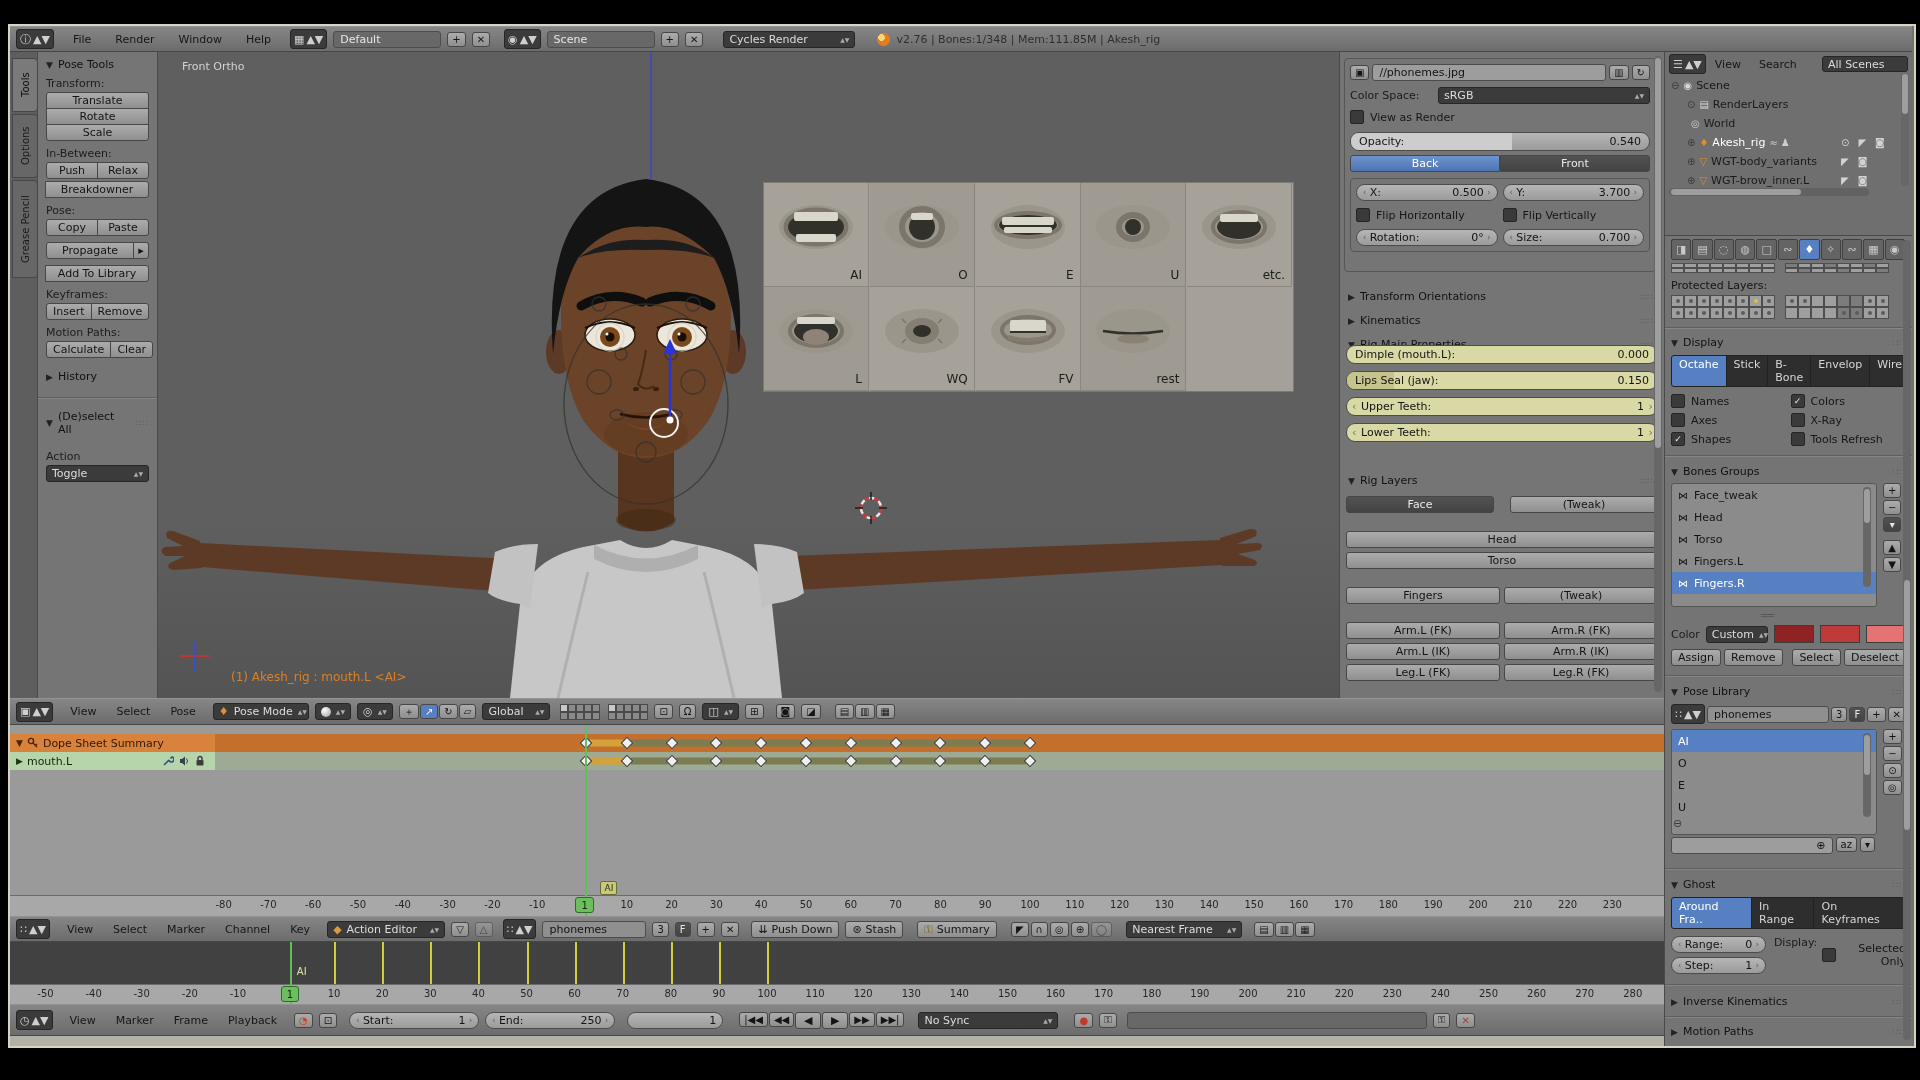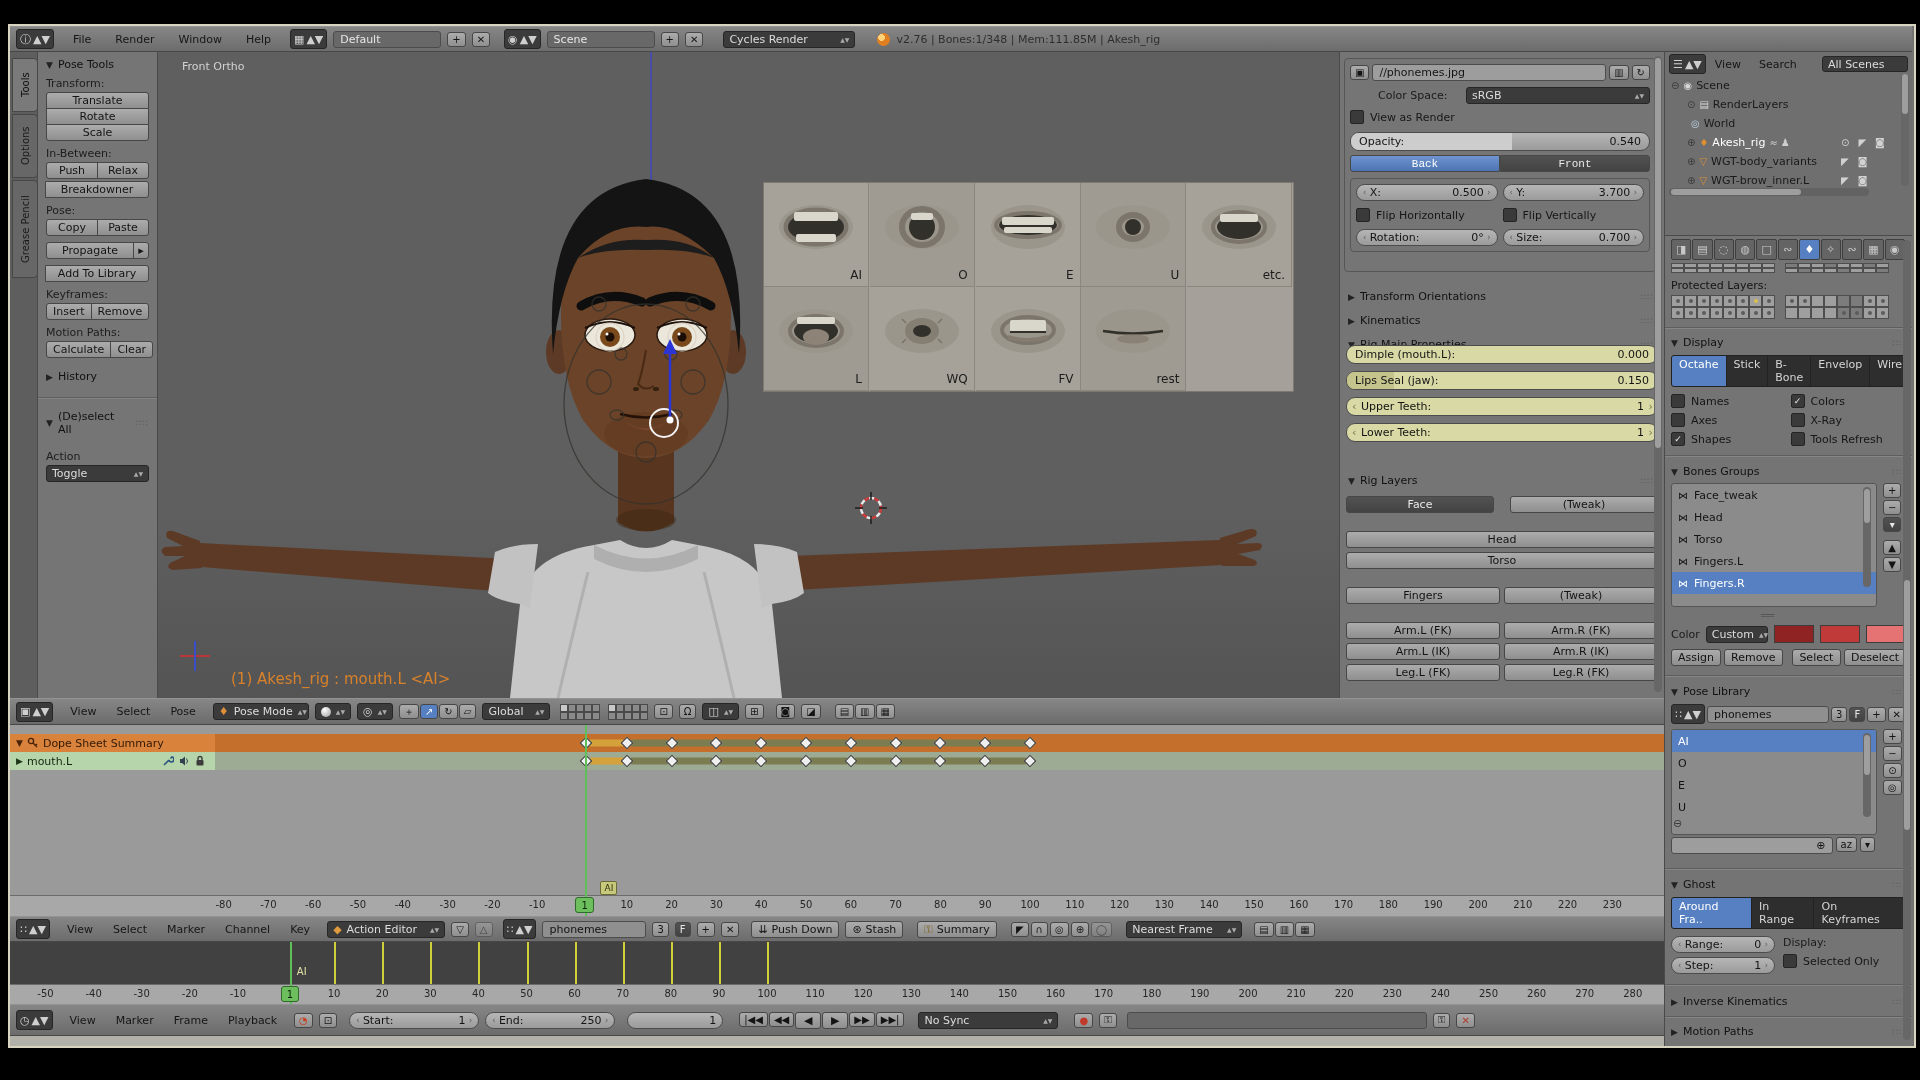--- a/index.html
+++ b/index.html
@@ -40,21 +40,21 @@
   .group3>.btn:first-child{border-radius:3px 3px 0 0;margin-top:0;}
   .group3>.btn:last-child{border-radius:0 0 3px 3px;}
   .half{display:flex;}
   .half .btn{flex:1;}
   .half .btn:first-child{border-radius:3px 0 0 3px;}
   .half .btn:last-child{border-radius:0 3px 3px 0;margin-left:-1px;}
   .slabel{color:#1d1d1d;margin:6px 0 2px 0;display:block;}
   
   .view3d{background:linear-gradient(#5f5f5f 0 72%,#545454);overflow:hidden;}
   .vlabel{position:absolute;color:#d2d2d2;font-size:11px;}
-  .vstatus{position:absolute;color:#d8812a;font-size:15px;}
+  .vstatus{position:absolute;color:#d8812a;font-size:12px;}
   .ph-board{position:absolute;display:grid;grid-template-columns:repeat(5,1fr);border:1px solid #7d7971;background:#a5a19a;}
   .ph-cell{position:relative;width:105px;height:104px;border-right:1px solid #8b877e;border-bottom:1px solid #8b877e;box-sizing:border-box;}
   .ph-cell .lbl{position:absolute;right:6px;bottom:4px;color:#1c1c1c;font-size:12px;}
   
   .dope{background:#9a9a9a;overflow:hidden;}
   .chanrow{position:absolute;left:0;width:100%;height:18px;display:flex;align-items:center;gap:4px;padding-left:6px;box-sizing:border-box;}
   .ruler{position:absolute;left:0;right:0;height:20px;background:#a8a8a8;border-top:1px solid #6c6c6c;overflow:hidden;}
   .tick{position:absolute;top:3px;transform:translateX(-50%);color:#262626;font-size:10px;}
   .key{position:absolute;width:7px;height:7px;background:#efefef;border:1px solid #2a2a2a;transform:translate(-50%,-50%) rotate(45deg);}
   .kbar{position:absolute;height:7px;transform:translateY(-50%);}
@@ -374,36 +374,36 @@
     <div class="abs" style="left:4px;top:6px;width:312px;height:214px;border:1px solid #565656;border-radius:4px;padding:5px;">
       <div style="display:flex;gap:3px;align-items:center;">
         <span class="btn sm">▣</span>
         <span class="field" style="flex:1;">
               <span>//phonemes.jpg</span>
             </span>
         <span class="btn sm">▥</span>
         <span class="btn sm">↻</span>
       </div>
       <div style="display:flex;gap:6px;align-items:center;margin-top:6px;">
-        <span style="width:82px;margin-left:28px;">Color Space:</span>
+        <span style="width:82px;">Color Space:</span>
         <span class="dd" style="flex:1;">
               <span>sRGB</span>
               <span class="ar">▲▼</span>
             </span>
       </div>
       <div class="cbrow" style="margin-top:6px;">
             <span class="cb"></span>
             <span>View as Render</span>
           </div>
       <div class="slider" style="margin-top:8px;">
         <span class="fill" style="width:54%;"></span>
         <span class="lab">Opacity:</span>
         <span class="val">0.540</span>
       </div>
-      <div style="display:flex;margin-top:4px;font-family:Liberation Mono, monospace;">
+      <div style="display:flex;margin-top:4px;">
         <span class="btn blue" style="flex:1;border-radius:3px 0 0 3px;">Back</span>
         <span class="btn press" style="flex:1;border-radius:0 3px 3px 0;">Front</span>
       </div>
       <div style="border:1px solid #565656;border-radius:4px;margin-top:6px;padding:5px;">
         <div style="display:flex;gap:5px;">
           <span class="num" style="flex:1;"><span class="na">‹</span>&nbsp;<span>X:</span><span class="nv">0.500</span>&nbsp;<span class="na">›</span></span>
           <span class="num" style="flex:1;"><span class="na">‹</span>&nbsp;<span>Y:</span><span class="nv">3.700</span>&nbsp;<span class="na">›</span></span>
         </div>
         <div style="display:flex;gap:5px;margin-top:7px;">
           <span class="cbrow" style="flex:1;">
@@ -864,21 +864,21 @@
     <div class="modegrp" id="ghost-tabs" style="margin-top:6px;">
           <span class="mb act">Around Fra..</span>
           <span class="mb">In Range</span>
           <span class="mb">On Keyframes</span>
         </div>
     <div style="display:flex;margin-top:7px;gap:8px;">
       <div style="display:flex;flex-direction:column;gap:4px;width:104px;">
         <span class="num"><span class="na">‹</span>&nbsp;<span>Range:</span><span class="nv">0</span>&nbsp;<span class="na">›</span></span>
         <span class="num"><span class="na">‹</span>&nbsp;<span>Step:</span><span class="nv">1</span>&nbsp;<span class="na">›</span></span>
       </div>
-      <div style="display:flex;flex-direction:column;gap:5px;">
+      <div style="display:flex;flex-direction:row;gap:5px;text-align:right;">
         <span>Display:</span>
         <span class="cbrow">
               <span class="cb"></span>
               <span>Selected Only</span>
             </span>
       </div>
     </div>
     <div class="sep" style="margin:10px -6px;"></div>
     <div class="phdr">
           <span class="tri">▶</span>

